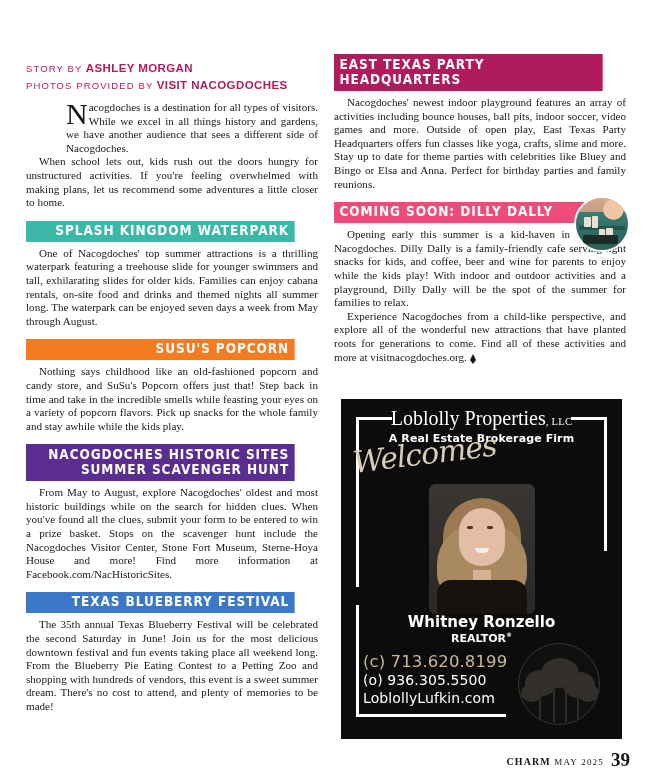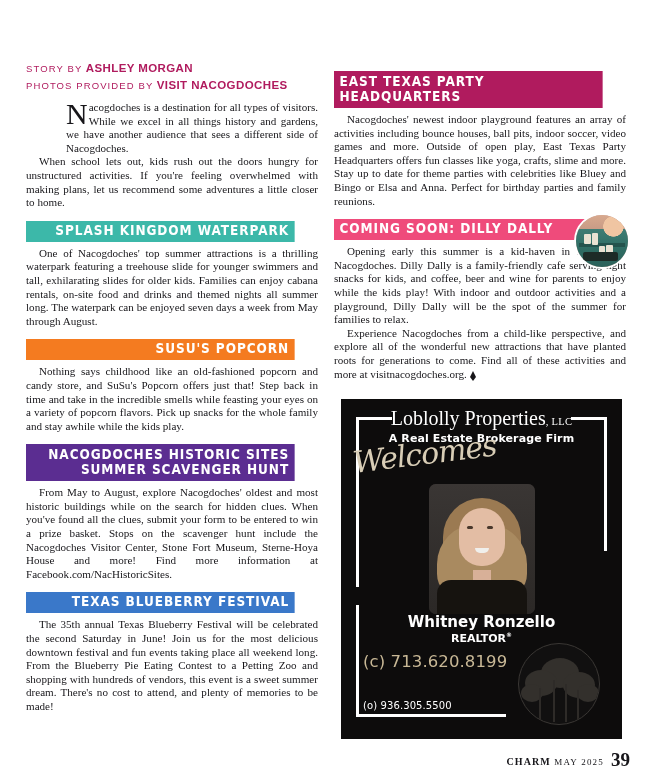--- a/index.html
+++ b/index.html
@@ -23,21 +23,21 @@
   
   .col-left {
     position: absolute;
     left: 26px;
     top: 62px;
     width: 292px;
   }
   .col-right {
     position: absolute;
     left: 334px;
-    top: 71px;
+    top: 54px;
     width: 292px;
   }
 
   
   .byline {
     font-family: "Liberation Sans", sans-serif;
     color: #b01b5e;
     font-size: 9.5px;
     letter-spacing: 0.8px;
     margin-bottom: 5px;
@@ -281,23 +281,22 @@
     line-height: 18px;
   }
   .ad-contact .cell {
     color: #c8b896;
     font-size: 16.5px;
     letter-spacing: 0.1px;
     text-align: center;
   }
   .ad-contact .line {
     color: #ffffff;
-    font-size: 10px;
+    font-size: 14px;
     letter-spacing: 0.1px;
-    margin-top: 26px;
   }
 
   .ad-logo {
     position: absolute;
     right: 22px; bottom: 14px;
     width: 82px; height: 82px;
     border-radius: 50%;
     border: 1px solid #3a3734;
     background: #111010;
     overflow: hidden;

